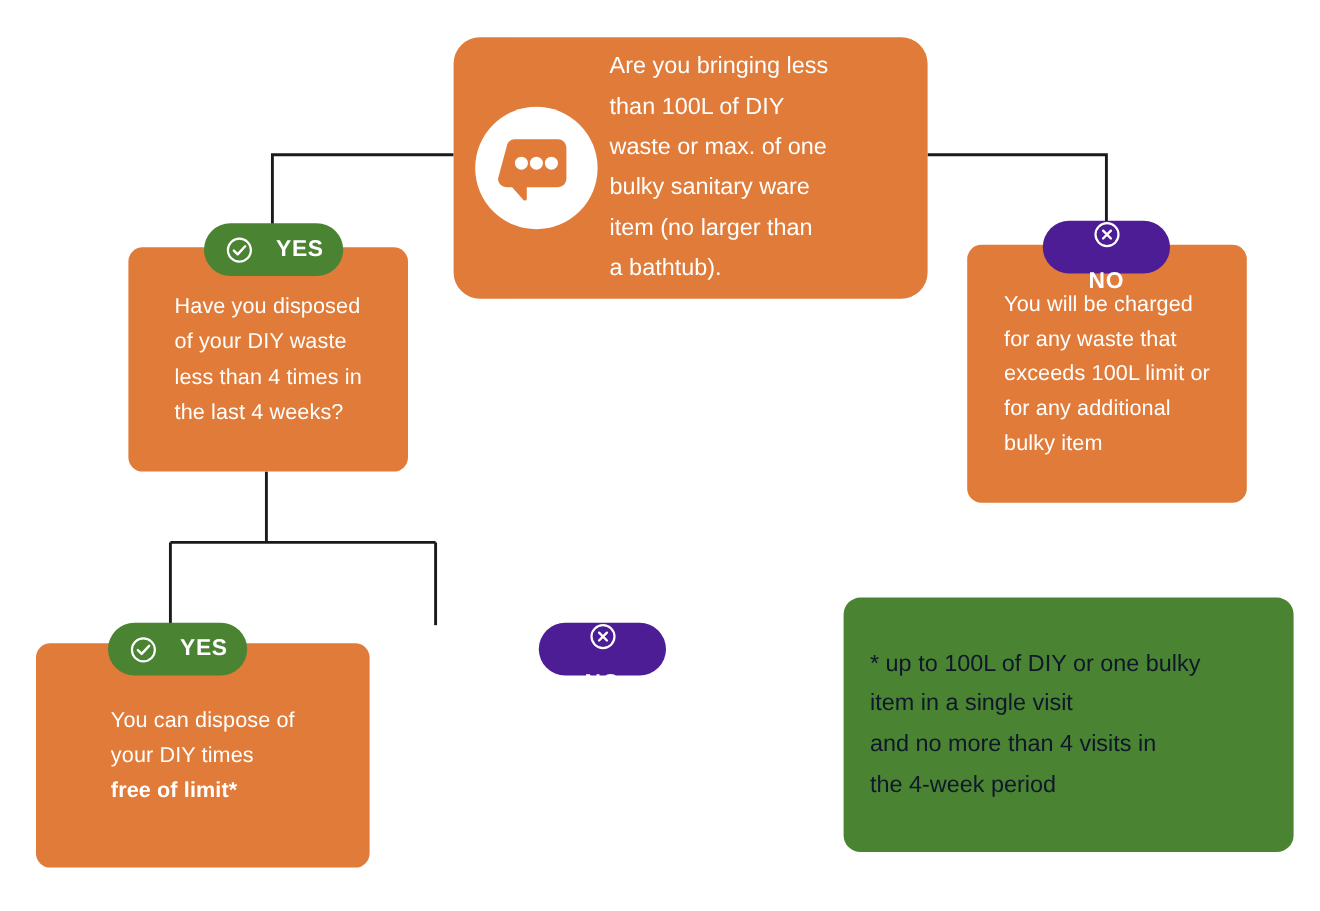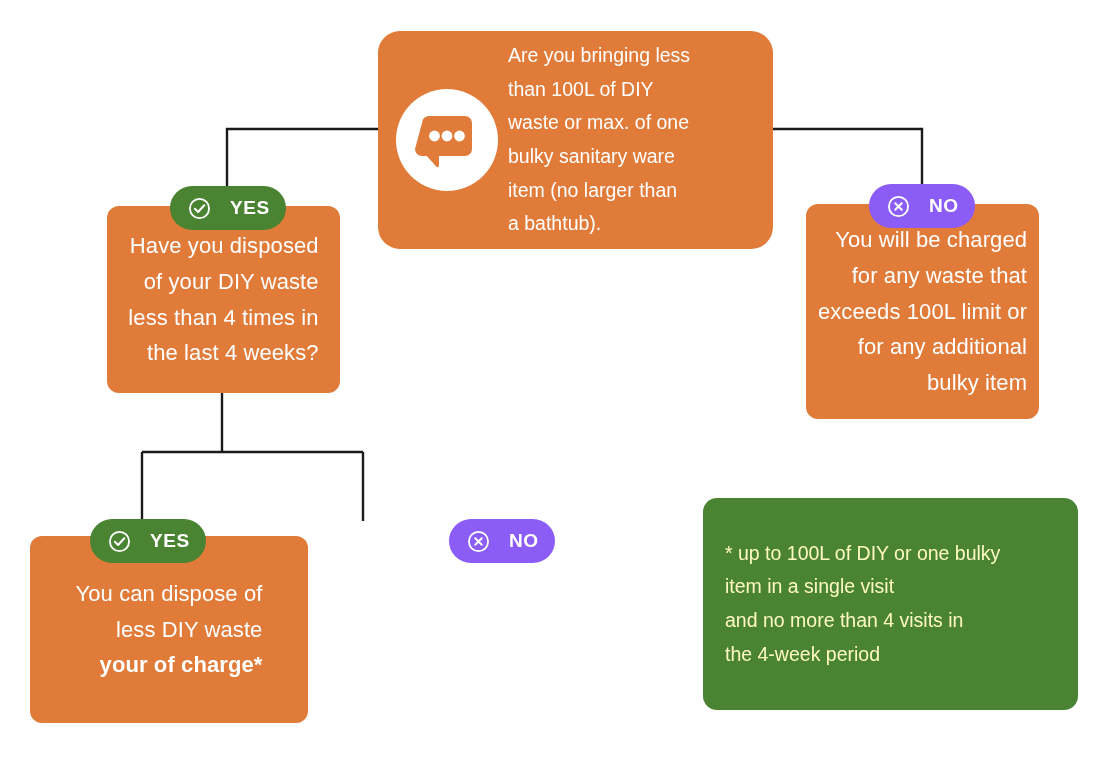--- a/index.html
+++ b/index.html
@@ -37,23 +37,23 @@
     background: #e07b39;
     color: #ffffff;
     display: flex;
     align-items: center;
     justify-content: center;
   }
   .node-box.root {
     border-radius: 22px;
   }
   .node-text {
-    font-size: 22px;
+    font-size: 18px;
     line-height: 1.62;
-    text-align: right;
+    text-align: left;
     color: #ffffff;
     padding: 0 10px;
     white-space: pre-line;
     letter-spacing: 0.1px;
   }
   .node-text b {
     font-weight: bold;
   }
 
   
@@ -87,21 +87,21 @@
     border-radius: 14px;
     background: #4a8432;
     color: #ffffff;
     display: flex;
     align-items: center;
   }
   .note-text {
     font-size: 19.5px;
     line-height: 1.72;
     text-align: left;
-    color: #fef9c3;
+    color: #0f172a;
     white-space: pre-line;
     padding: 0 22px;
   }
 
   
   .badge {
     position: absolute;
     box-sizing: border-box;
     height: 44px;
     border-radius: 22px;
@@ -110,21 +110,21 @@
     align-items: center;
     justify-content: space-between;
     gap: 19px;
     padding: 0 18px;
     color: #ffffff;
     font-weight: bold;
     font-size: 19px;
     letter-spacing: 0.6px;
   }
   .badge.yes { background: #4a8432; }
-  .badge.no  { background: #8b5cf6; }
+  .badge.no  { background: #4c1d95; flex-direction: column; }
   .badge-icon {
     flex: 0 0 auto;
     width: 23px;
     height: 23px;
     display: block;
   }
   .badge-label {
     display: block;
     line-height: 1;
     transform: translateY(-1px);
@@ -197,21 +197,21 @@
     <span class="badge-icon">
       <svg viewBox="0 0 24 24" width="23" height="23">
         <circle cx="12" cy="12" r="10" fill="none" stroke="#ffffff" stroke-width="1.9"></circle>
         <path d="M8.6 8.6 L15.4 15.4 M15.4 8.6 L8.6 15.4" fill="none" stroke="#ffffff" stroke-width="2.1" stroke-linecap="round"></path>
       </svg>
     </span>
     <span class="badge-label">NO</span>
   </div>
 
   <div class="node-box" style="left:30px; top:536px; width:278px; height:187px;">
-    <span class="node-text"><span>You can dispose of</span><br><span>less DIY waste</span><br><b>your of charge*</b></span>
+    <span class="node-text"><span>You can dispose of</span><br><span>your DIY times</span><br><b>free of limit*</b></span>
   </div>
   <div class="badge yes" style="left:90px; top:519px; width:116px;">
     <span class="badge-icon">
       <svg viewBox="0 0 24 24" width="23" height="23">
         <circle cx="12" cy="12" r="10" fill="none" stroke="#ffffff" stroke-width="1.9"></circle>
         <path d="M7.2 12.3 L10.5 15.6 L17 8.6" fill="none" stroke="#ffffff" stroke-width="2.1" stroke-linecap="round" stroke-linejoin="round"></path>
       </svg>
     </span>
     <span class="badge-label">YES</span>
   </div>

